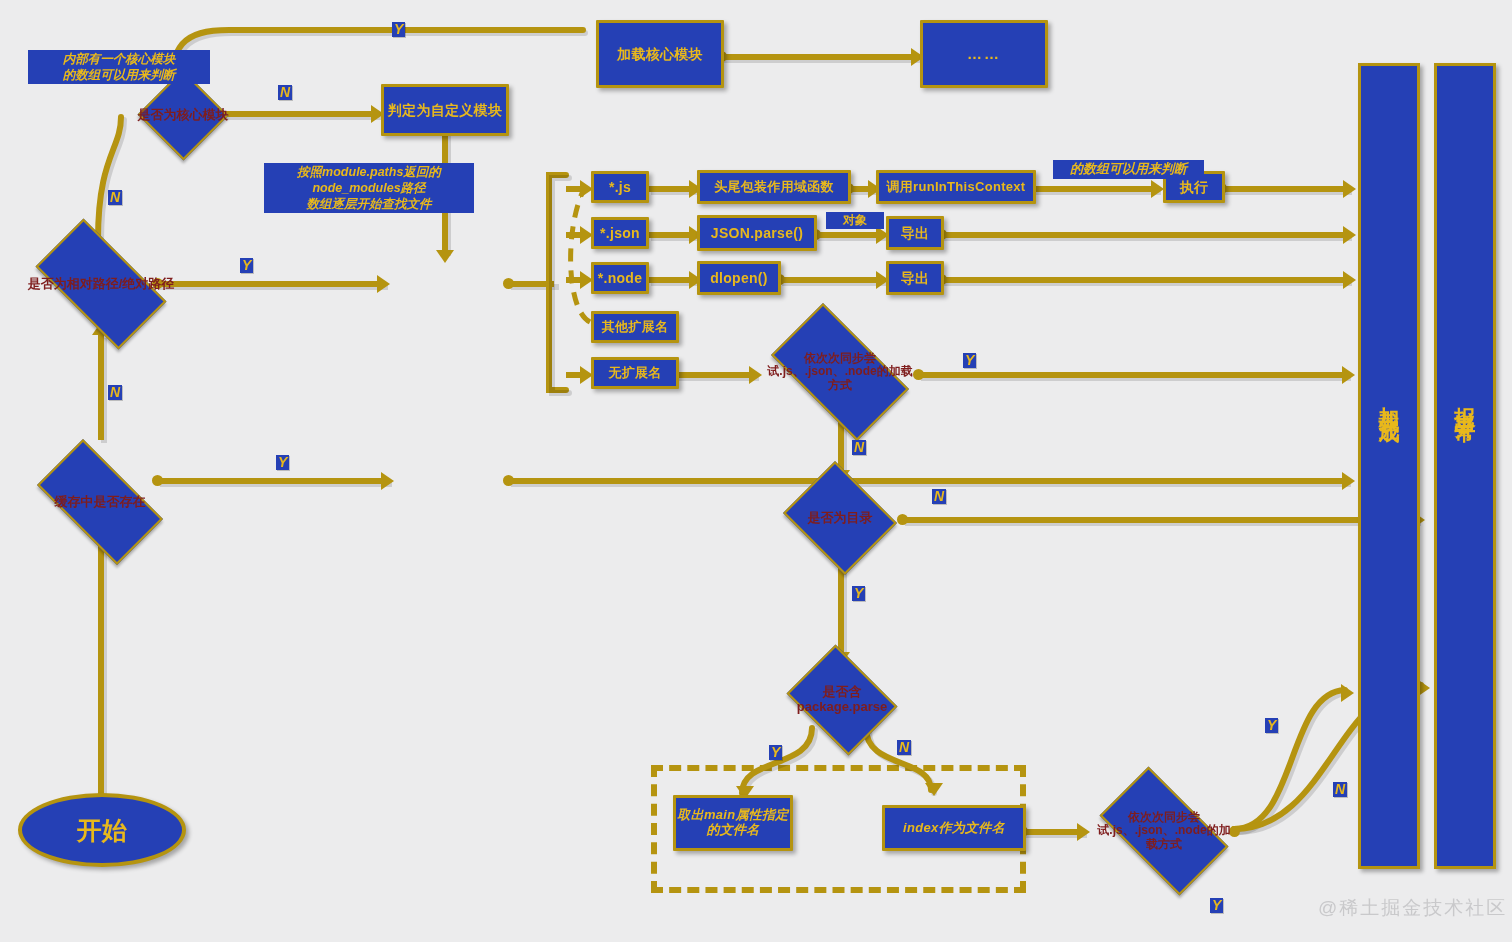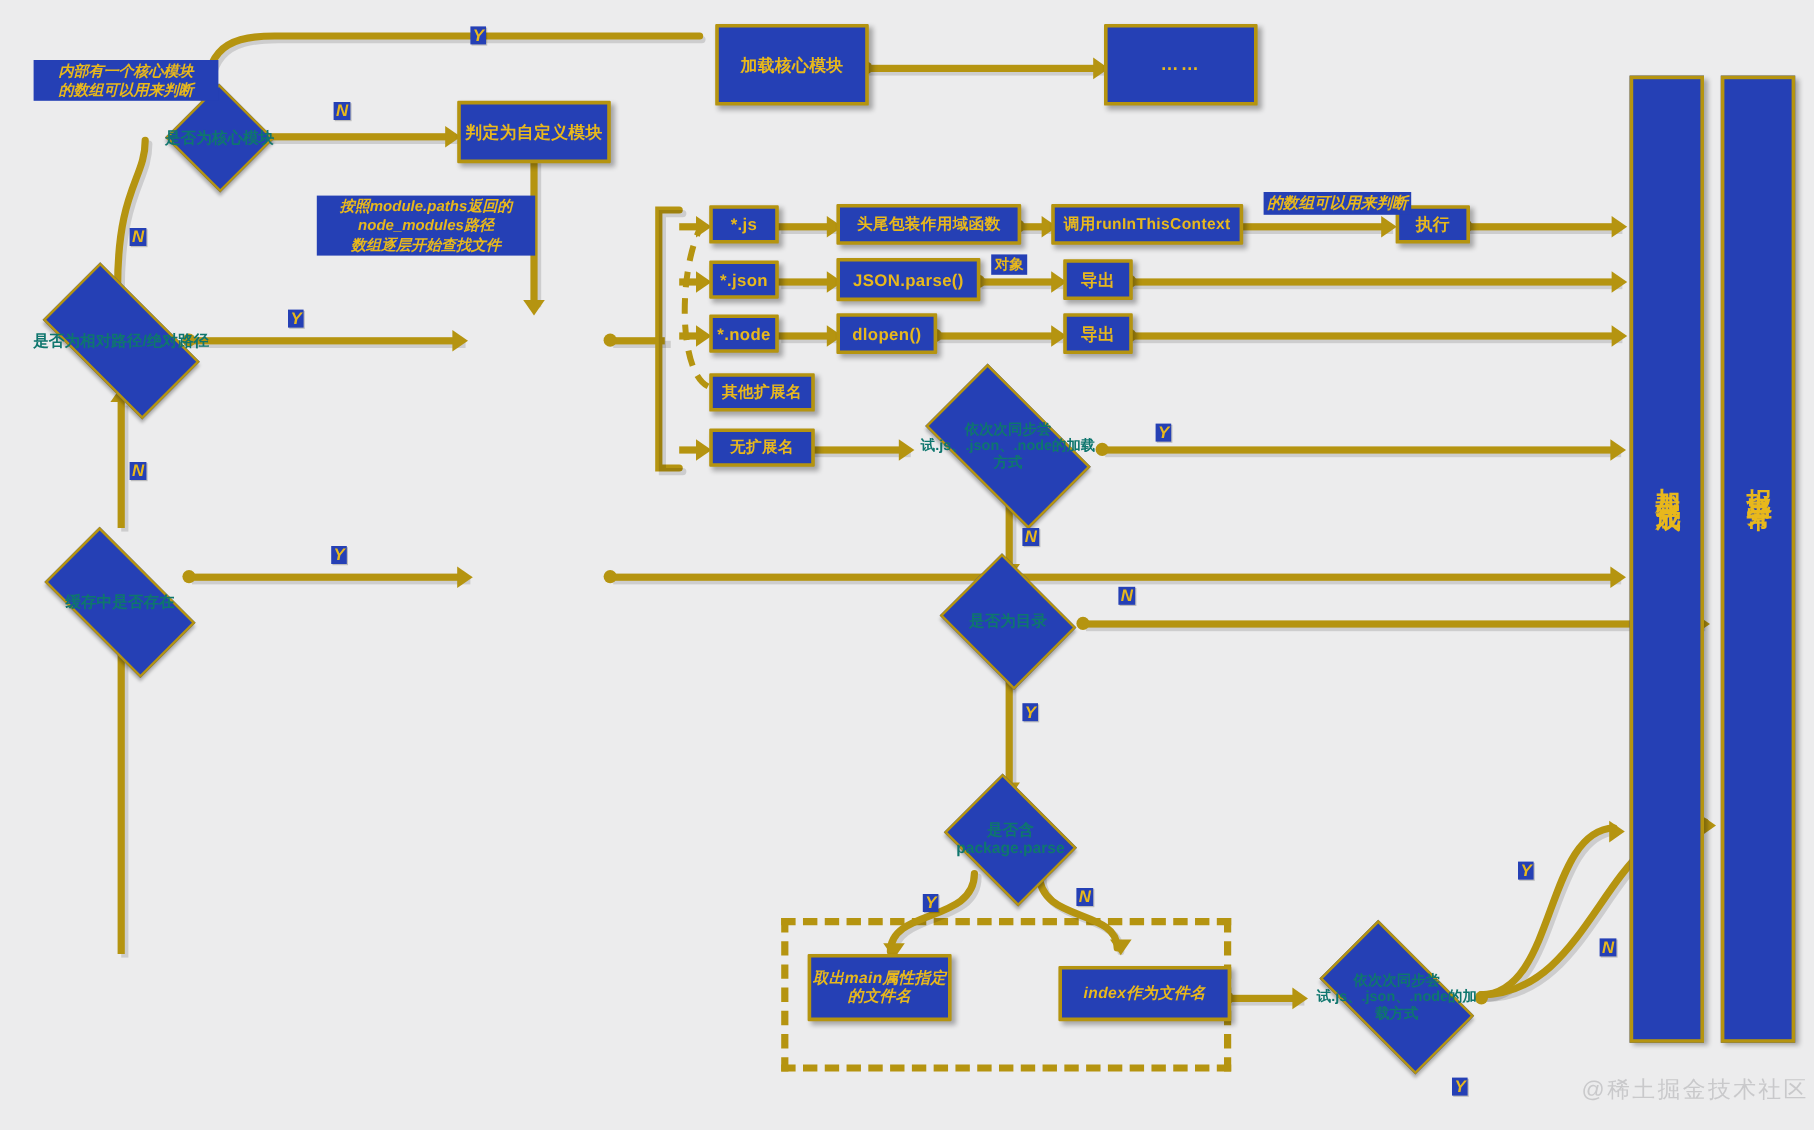--- a/index.html
+++ b/index.html
@@ -38,21 +38,21 @@
   .diamond .dshape{
     position:absolute;inset:0;
     background:#2540b5;
     border:3px solid #b59410;
     box-sizing:border-box;
     transform:rotate(45deg) scale(.707);
     box-shadow:3px 3px 4px rgba(0,0,0,.28);
   }
   .diamond .dlabel{
     position:relative;z-index:2;
-    color:#0f766e;font-weight:bold;text-align:center;line-height:1.12;
+    color:#7f1d1d;font-weight:bold;text-align:center;line-height:1.12;
     width:118%;
   }
   
   .ln{position:absolute;background:#b59410;z-index:2;}
   .ln.h{height:6px;}
   .ln.v{width:6px;}
   .sh{position:absolute;background:rgba(0,0,0,.13);z-index:1;}
   .sh.h{height:6px;}
   .sh.v{width:6px;}
   .arw{position:absolute;width:0;height:0;z-index:3;}
@@ -67,21 +67,21 @@
     font-weight:bold;font-style:italic;font-size:14px;
     padding:0 2px;line-height:15px;
     box-shadow:1px 1px 0 rgba(0,0,0,.2);
   }
   
   .note{
     position:absolute;z-index:6;
     background:#2540b5;color:#e8b81c;
     font-weight:bold;font-style:italic;
     text-align:center;line-height:1.28;
-    padding:1px 3px;
+    padding:1px 17px;
   }
   
   .dashbox{
     position:absolute;border:6px dashed #b59410;box-sizing:border-box;z-index:2;
   }
   
   #curves{position:absolute;left:0;top:0;width:1512px;height:942px;z-index:3;pointer-events:none;}
   .cv{fill:none;stroke:#b59410;stroke-width:6;stroke-linecap:round;}
   .cvs{fill:none;stroke:rgba(0,0,0,.13);stroke-width:6;stroke-linecap:round;}
   .cvd{fill:none;stroke:#b59410;stroke-width:5;stroke-dasharray:13 9;stroke-linecap:butt;}
@@ -250,20 +250,23 @@
   <div class="ln h" style="left:1022px;top:829px;width:60px;"></div>
   <div class="dot" style="left:1017px;top:826px;"></div>
   <div class="arw r" style="left:1077px;top:823px;"></div>
   <div class="dot" style="left:1229px;top:826px;"></div>
 
   <div class="arw r" style="left:1341px;top:684px;"></div>
   <div class="arw r" style="left:1417px;top:679px;"></div>
 
   <div class="dashbox" style="left:651px;top:765px;width:375px;height:128px;"></div>
 
+  <div class="node oval" style="left:18px;top:793px;width:168px;height:74px;">
+    <span>开始</span>
+  </div>
 
   <div class="diamond" style="left:20px;top:456px;width:160px;height:92px;font-size:13px;">
     <div class="dshape"></div>
     <div class="dlabel">缓存中是否存在</div>
   </div>
 
   <div class="diamond" style="left:18px;top:236px;width:166px;height:96px;font-size:13px;">
     <div class="dshape"></div>
     <div class="dlabel">是否为相对路径/绝对路径</div>
   </div>

